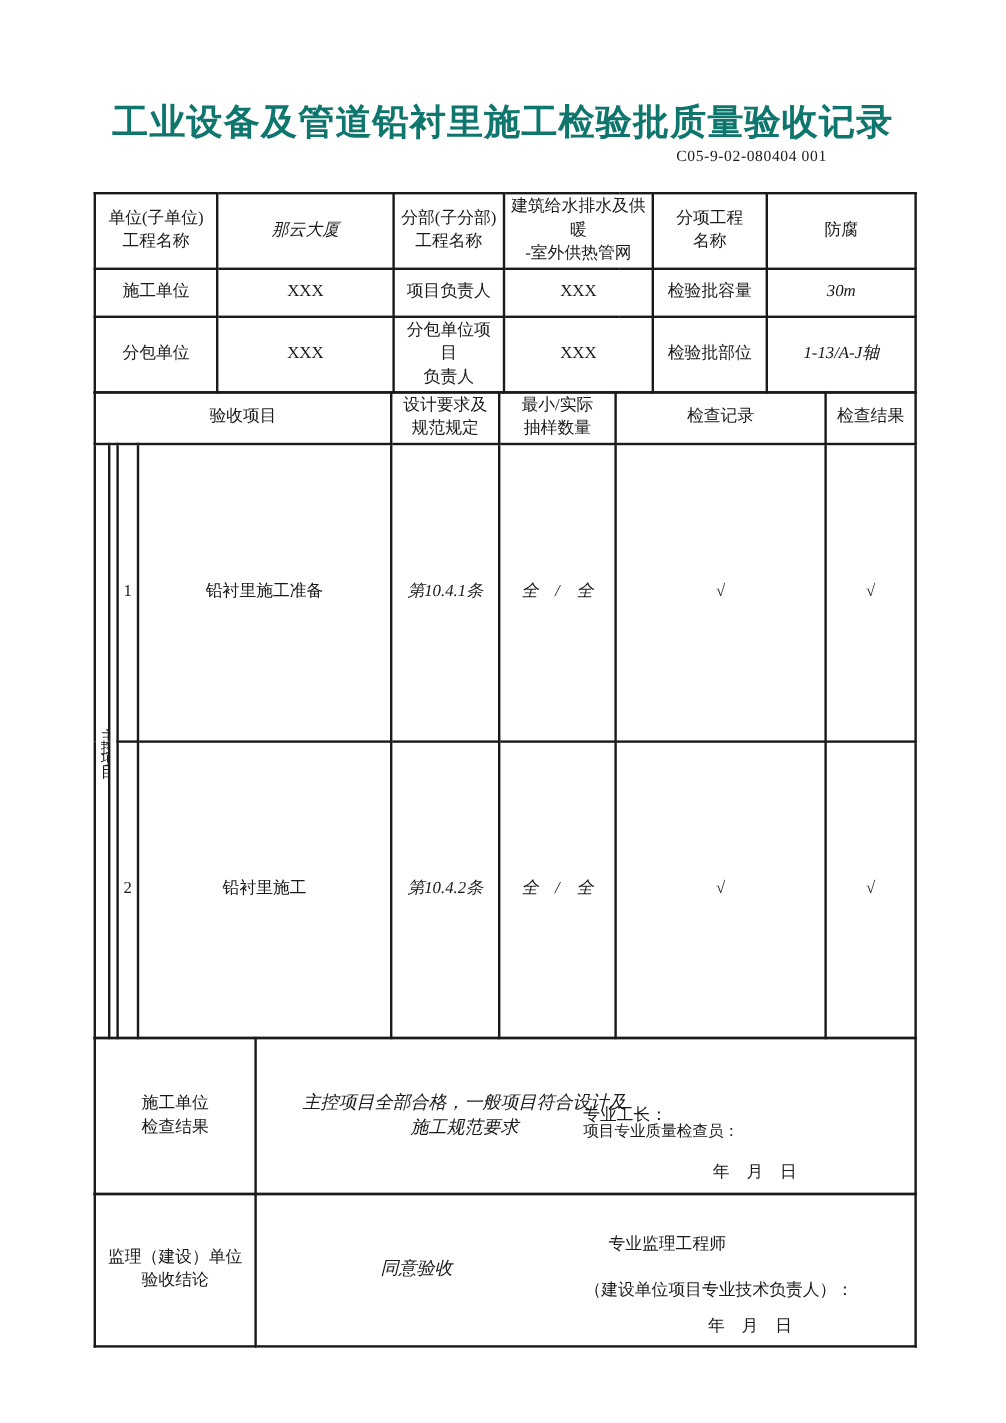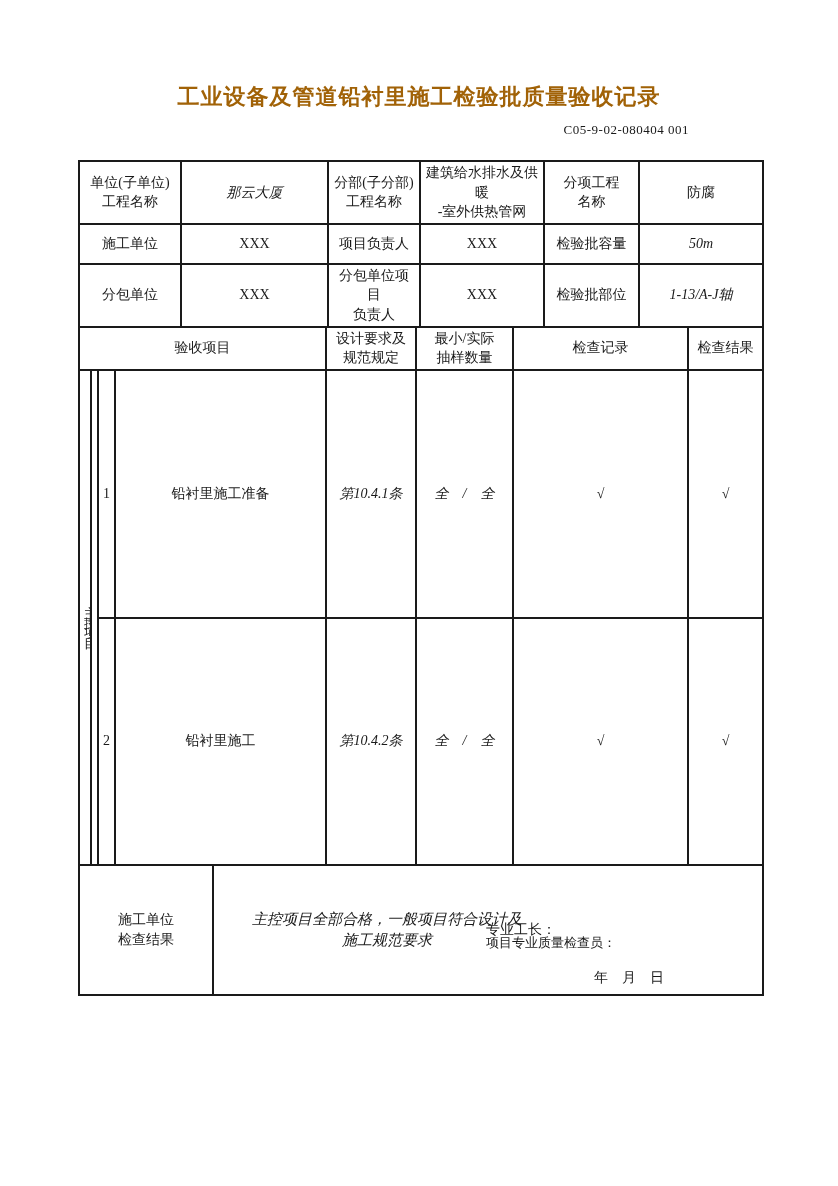--- a/index.html
+++ b/index.html
@@ -2,22 +2,22 @@
 <html><head>
 <meta charset="utf-8">
 <style>
   html,body { margin:0; padding:0; background:#ffffff; }
   .page {
     position:relative; width:838px; height:1186px; background:#ffffff;
     font-family:"Liberation Serif", serif; color:#1a1a1a; overflow:hidden;
   }
   .title {
     position:absolute; top:82px; left:0; width:100%; margin:0;
-    text-align:center; font-size:22px; font-weight:bold;
-    font-family:"Liberation Sans", sans-serif; letter-spacing:1px; color:#a16207;
+    text-align:center; font-size:30px; font-weight:bold;
+    font-family:"Liberation Sans", sans-serif; letter-spacing:1px; color:#0f766e;
   }
   .doc-code {
     position:absolute; top:122px; right:149px;
     font-size:13px; letter-spacing:0.5px;
   }
   .form { position:absolute; left:78px; top:160px; width:572px; }
   table.tbl {
     border-collapse:collapse; table-layout:fixed; width:684px;
     margin-top:-2px;
   }
@@ -84,21 +84,21 @@
         <td class="pre">分项工程
 名称</td>
         <td>防腐</td>
       </tr>
       <tr style="height:40px">
         <td>施工单位</td>
         <td>XXX</td>
         <td>项目负责人</td>
         <td colspan="2">XXX</td>
         <td>检验批容量</td>
-        <td class="hand">50m</td>
+        <td class="hand">30m</td>
       </tr>
       <tr style="height:38px">
         <td>分包单位</td>
         <td>XXX</td>
         <td class="pre">分包单位项目
 负责人</td>
         <td colspan="2">XXX</td>
         <td>检验批部位</td>
         <td class="hand">1-13/A-J轴</td>
       </tr>
@@ -162,15 +162,33 @@
           <div class="cc-comment hand">主控项目全部合格，一般项目符合设计及
 施工规范要求</div>
           <div class="cc-sign1">专业工长：</div>
           <div class="cc-sign2">项目专业质量检查员：</div>
           <div class="cc-date">年　月　日</div>
         </td>
       </tr>
     </tbody>
       </table>
 
+    <table class="tbl">
+      <colgroup>
+          <col style="width:134px">
+          <col style="width:550px">
+        </colgroup>
+      <tbody>
+          <tr style="height:127px">
+        <td class="pre">监理（建设）单位
+验收结论</td>
+        <td class="rel">
+          <div class="sv-conc hand">同意验收</div>
+          <div class="sv-sign1">专业监理工程师</div>
+          <div class="sv-sign2">（建设单位项目专业技术负责人）：</div>
+          <div class="sv-date">年　月　日</div>
+        </td>
+      </tr>
+    </tbody>
+      </table>
 
   </div>
 </div>
 
 </body></html>

